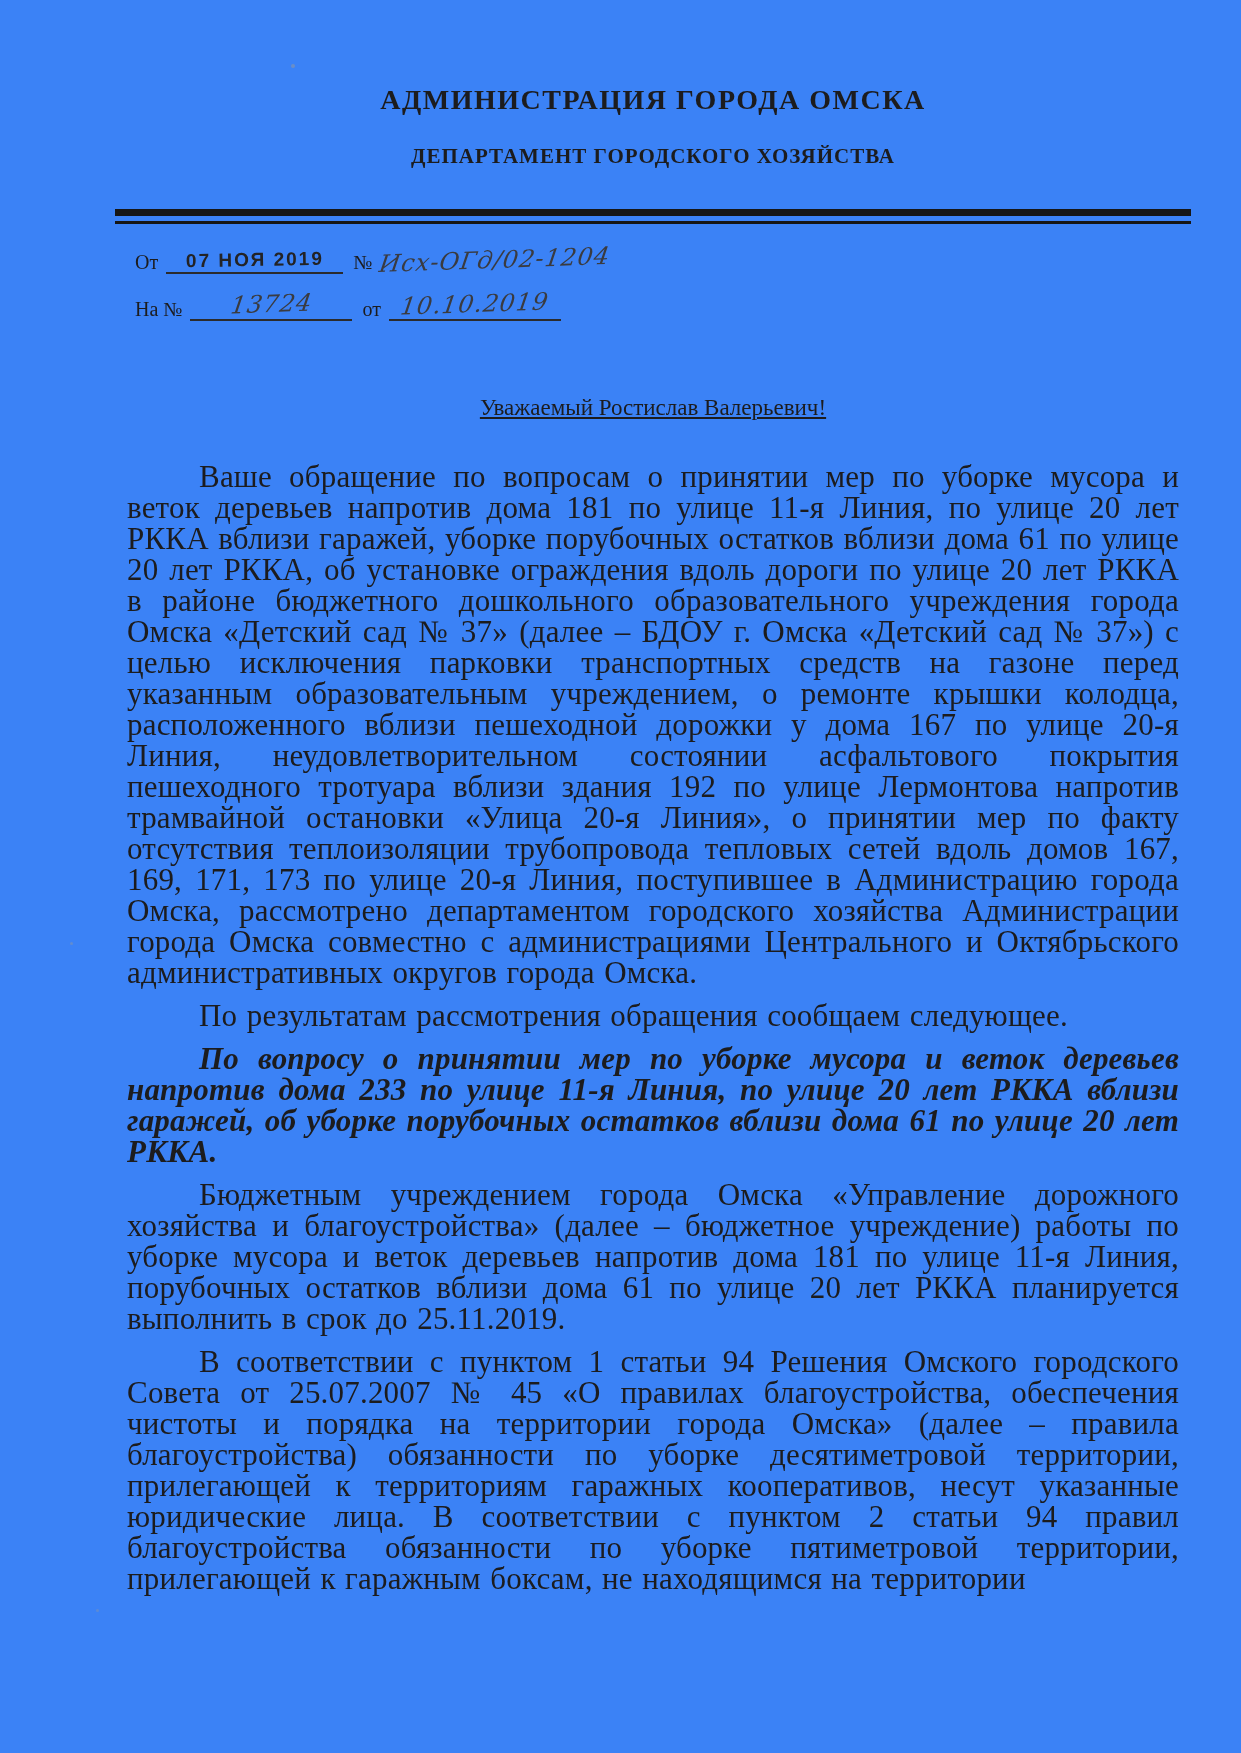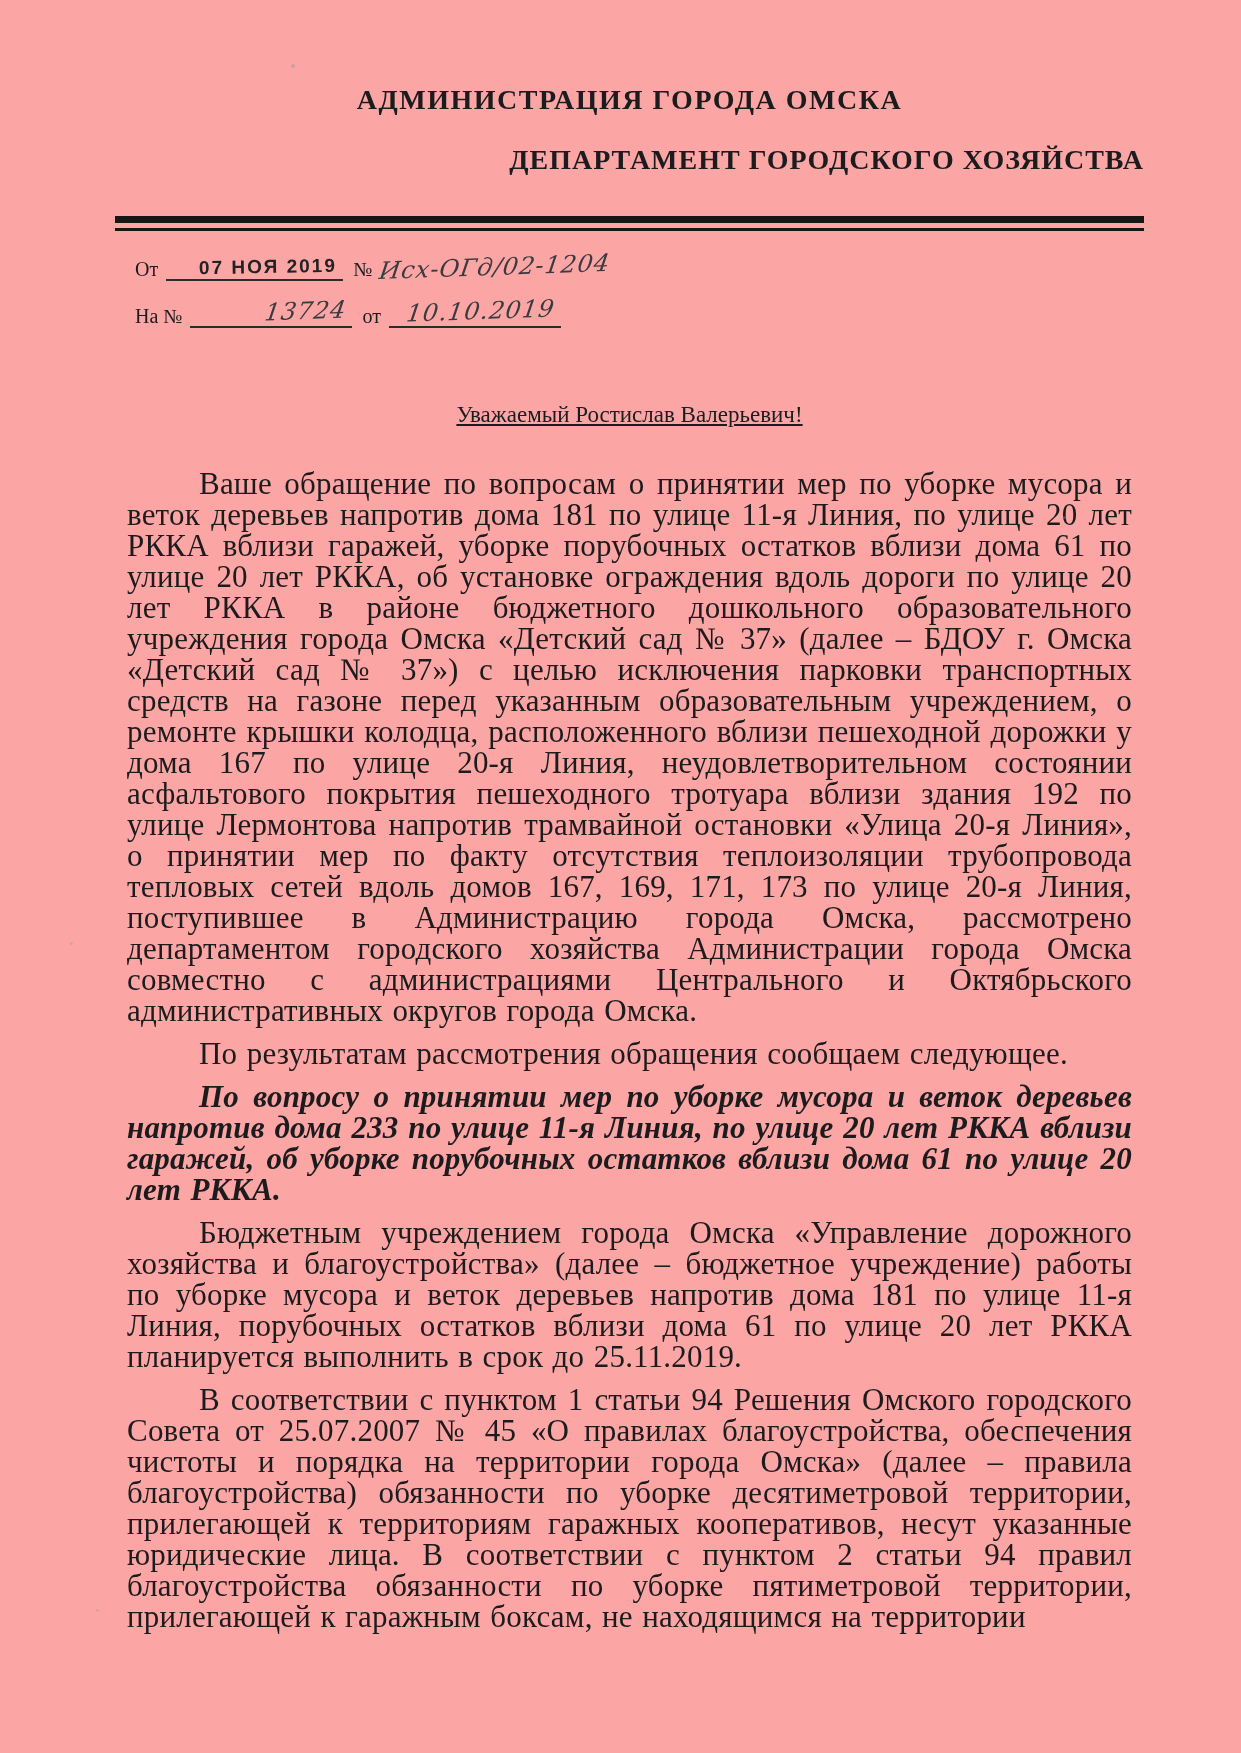--- a/index.html
+++ b/index.html
@@ -1,37 +1,37 @@
 <!DOCTYPE html>
 <html><head>
 <meta charset="utf-8">
 <style>
   html,body{margin:0;padding:0;background:#e8e8e8;}
   .page{
     position:relative;
     width:1241px;height:1753px;
     margin:0 auto;
-    background:#fca5a5;
+    background:#3b82f6;
     color:#1c1c1e;
     font-family:"Liberation Serif", serif;
     overflow:hidden;
     box-sizing:border-box;
-    padding:84px 97px 0 115px;
+    padding:84px 50px 0 115px;
   }
   
   .org-title{
     text-align:center;
     font-size:28px;
     font-weight:bold;
     letter-spacing:1.5px;
     margin:0 0 28px 0;
   }
   .dept-title{
-    text-align:right;
-    font-size:28px;
+    text-align:center;
+    font-size:21px;
     font-weight:bold;
     letter-spacing:1px;
     margin:0 0 40px 0;
   }
   .double-rule{
     height:5px;
     border-top:7px solid #161616;
     border-bottom:3px solid #161616;
     margin-bottom:22px;
   }
@@ -50,21 +50,21 @@
     font-size:20px;
     margin:0 0 16px 0;
     white-space:nowrap;
     display:flex;
     align-items:flex-end;
   }
   .field-label{margin-right:8px;}
   .blank{
     display:inline-block;
     border-bottom:2px solid #2b2b2d;
-    text-align:right;
+    text-align:center;
     padding:0 6px 1px 6px;
     margin-right:10px;
   }
   .blank.stamp-slot{min-width:165px;}
   .blank.num-slot{min-width:150px;}
   .blank.date-slot{min-width:160px;}
   .stamp{
     font-family:"Liberation Sans", sans-serif;
     font-weight:bold;
     font-size:19px;

